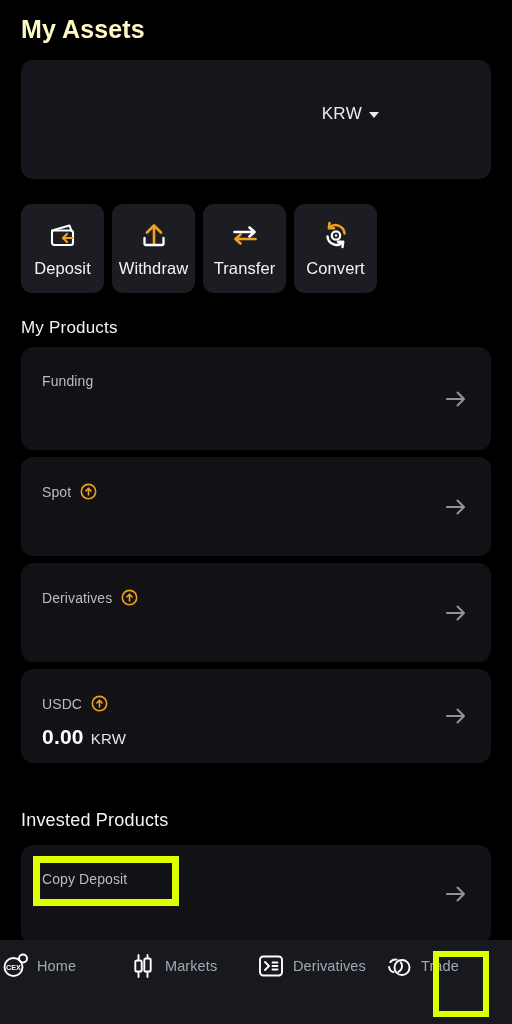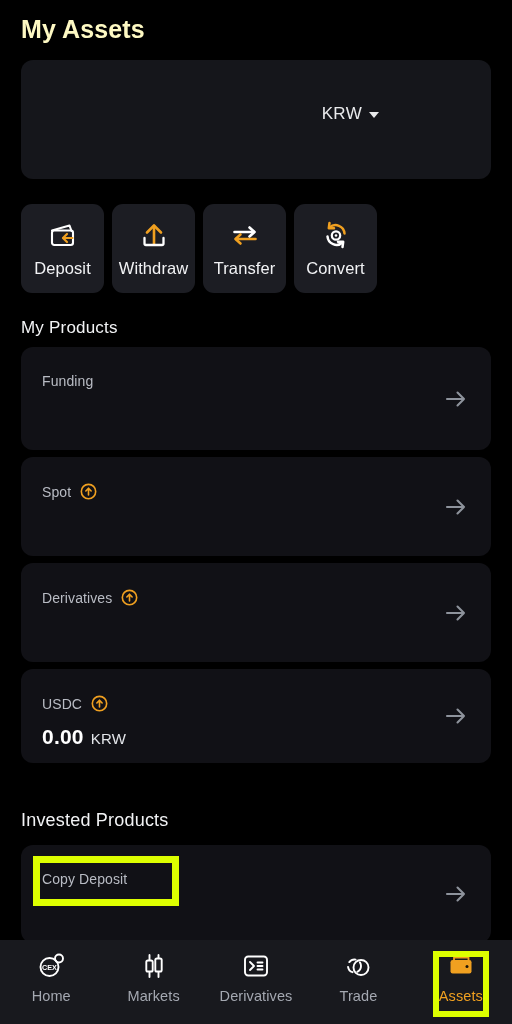--- a/index.html
+++ b/index.html
@@ -206,21 +206,21 @@
     background: #18191e;
     display: flex;
     align-items: flex-start;
     padding-top: 11px;
     box-sizing: border-box;
     z-index: 20;
   }
   .nav-item {
     flex: 1;
     display: flex;
-    flex-direction: column;
+    flex-direction: row;
     align-items: center;
     gap: 7px;
   }
   .nav-icon {
     width: 30px;
     height: 30px;
     display: block;
   }
   .nav-label {
     font-size: 14.5px;
@@ -387,24 +387,16 @@
     </div>
 
     <div class="nav-item">
       <svg class="nav-icon" viewBox="0 0 30 30">
         <circle cx="11.5" cy="15" r="6.5" fill="none" stroke="#ffffff" stroke-width="1.9" stroke-dasharray="7 5" stroke-linecap="round"></circle>
         <circle cx="18" cy="16.5" r="7.5" fill="none" stroke="#ffffff" stroke-width="1.9"></circle>
       </svg>
       <span class="nav-label">Trade</span>
     </div>
 
-    <div class="nav-item active">
-      <svg class="nav-icon" viewBox="0 0 30 30">
-        <rect x="4.5" y="9" width="21" height="13.5" rx="2.2" fill="#f0a020"></rect>
-        <path d="M8 9 L8 6.5 L22.5 6.5 L22.5 9" fill="none" stroke="#f0a020" stroke-width="1.8" stroke-linejoin="round"></path>
-        <circle cx="21" cy="15.5" r="1.5" fill="#1a1208"></circle>
-      </svg>
-      <span class="nav-label">Assets</span>
-    </div>
 
   </div>
 
 </div>
 
 </body></html>

